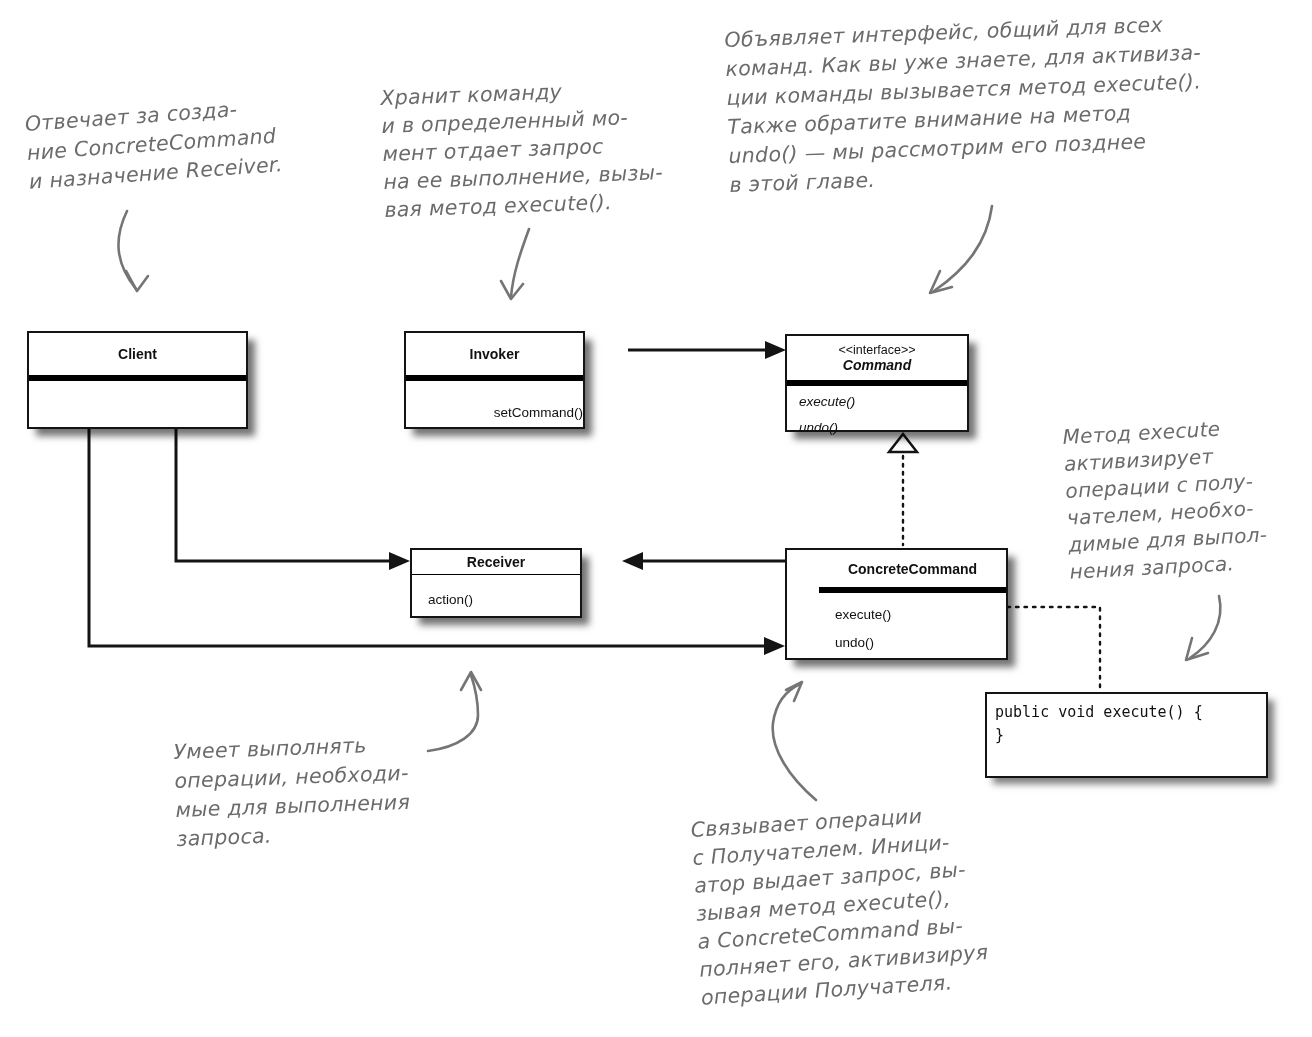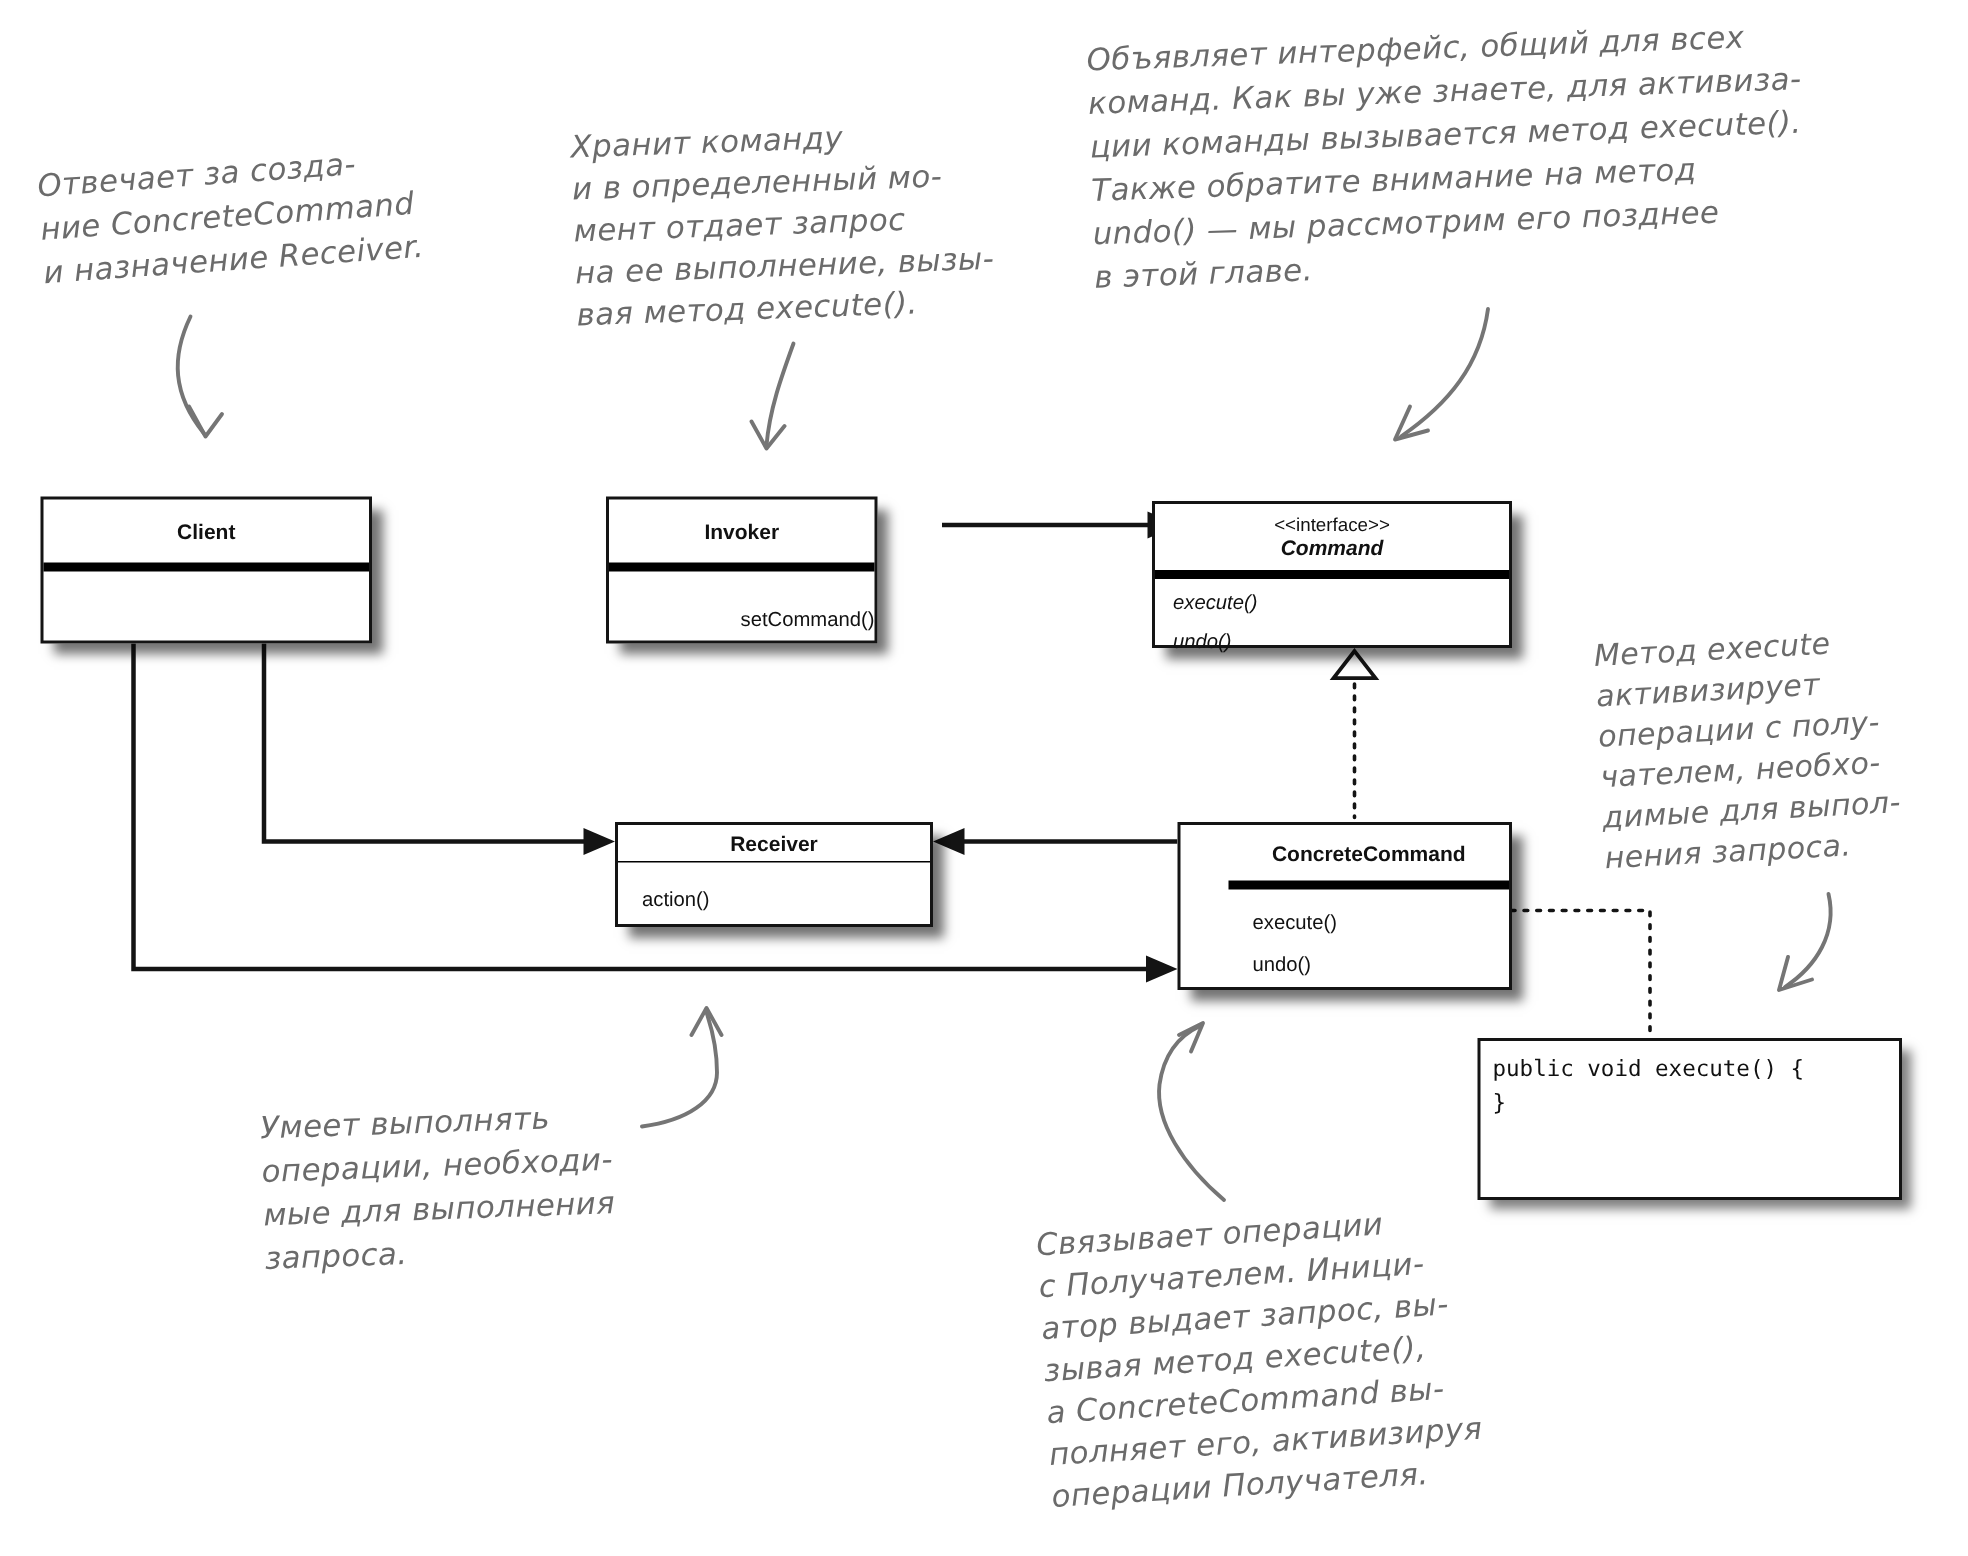--- a/index.html
+++ b/index.html
@@ -104,51 +104,51 @@
 
   <div class="uml-box" style="left:404px;top:331px;width:181px;height:98px;">
     <div class="uml-title" style="height:42px;">
       <span>Invoker</span>
     </div>
     <div class="uml-methods" style="height:50px;align-items:flex-end;">
       <div>setCommand()</div>
     </div>
   </div>
 
-  <div class="uml-box" style="left:768px;top:334px;width:240px;height:98px;">
+  <div class="uml-box" style="left:785px;top:334px;width:184px;height:98px;">
     <div class="uml-title" style="height:44px;">
       <span class="uml-stereotype">&lt;&lt;interface&gt;&gt;</span>
       <span class="uml-name-italic">Command</span>
     </div>
     <div class="uml-methods italic" style="height:44px;padding-left:12px;">
       <div>execute()</div>
       <div>undo()</div>
     </div>
   </div>
 
-  <div class="uml-box" style="left:410px;top:548px;width:212px;height:70px;">
+  <div class="uml-box" style="left:410px;top:548px;width:172px;height:70px;">
     <div class="uml-title" style="height:24px;border-bottom-width:1.5px;">
       <span>Receiver</span>
     </div>
     <div class="uml-methods" style="height:36px;">
       <div>action()</div>
     </div>
   </div>
 
   <div class="uml-box" style="left:785px;top:548px;width:223px;height:112px;padding-left:32px;">
     <div class="uml-title" style="height:37px;">
       <span>ConcreteCommand</span>
     </div>
     <div class="uml-methods" style="height:58px;gap:13px;">
       <div>execute()</div>
       <div>undo()</div>
     </div>
   </div>
 
-  <div class="code-box" style="left:985px;top:692px;width:283px;height:108px;">
+  <div class="code-box" style="left:985px;top:692px;width:283px;height:86px;">
     <div class="code-line">public void execute() {</div>
     <div class="code-line">}</div>
   </div>
 
   <div class="hand" style="left:24px;top:110px;transform:rotate(-4deg);">
     <div>Отвечает за созда-</div>
     <div>ние ConcreteCommand</div>
     <div>и назначение Receiver.</div>
   </div>
 

